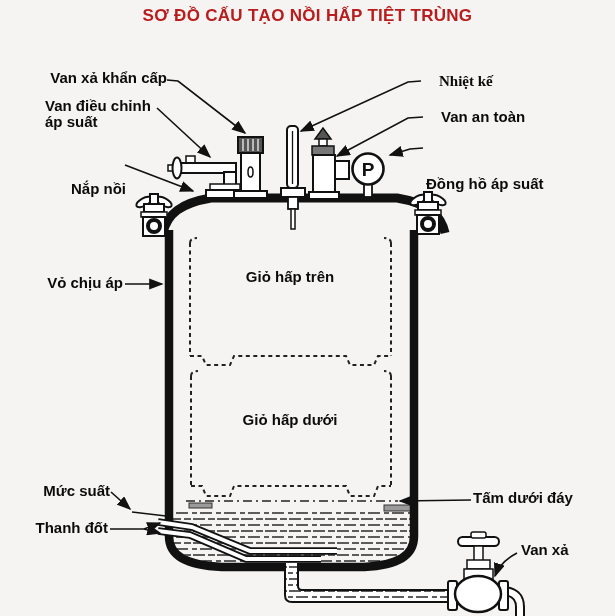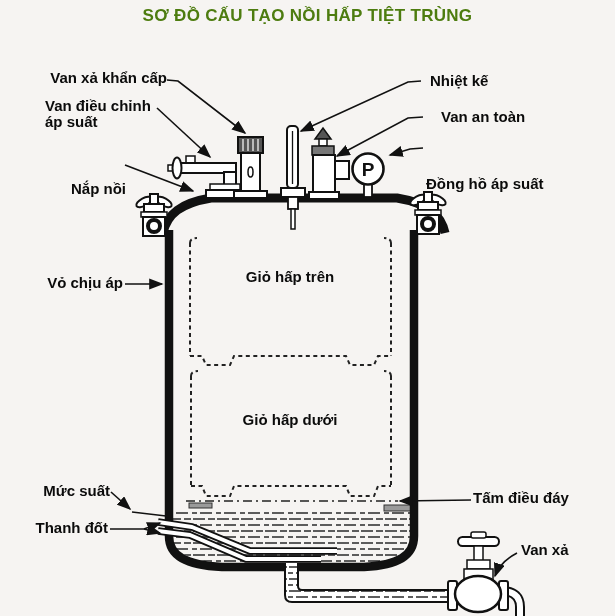--- a/index.html
+++ b/index.html
@@ -9,21 +9,21 @@
     font-family:"Liberation Sans","DejaVu Sans",sans-serif;
   }
   .stage svg{position:absolute;left:0;top:0;}
   .lbl{
     position:absolute;font-weight:bold;font-size:15px;line-height:16px;
     color:#0b0b0b;white-space:nowrap;z-index:3;
   }
   .lbl.center{text-align:center;}
   .title{
     position:absolute;top:6px;left:0;width:100%;text-align:center;
-    font-weight:bold;font-size:17px;letter-spacing:.3px;color:#4d7c0f;z-index:3;
+    font-weight:bold;font-size:17px;letter-spacing:.3px;color:#b91c1c;z-index:3;
   }
 </style>
 </head>
 <body>
 
 <div class="stage">
 
   <svg width="615" height="616" viewBox="0 0 615 616">
     <defs>
       <pattern id="waterPat" width="24" height="12" patternUnits="userSpaceOnUse">
@@ -175,23 +175,23 @@
 
   <div class="title">SƠ ĐỒ CẤU TẠO NỒI HẤP TIỆT TRÙNG</div>
 
   <div class="lbl" style="right:448px;top:70px;">Van xả khẩn cấp</div>
   <div class="lbl" style="left:45px;top:98px;">
     <div>Van điều chỉnh</div>
     <div>áp suất</div>
   </div>
   <div class="lbl" style="right:489px;top:157px;margin-top:24px;">Nắp nồi</div>
   <div class="lbl" style="right:492px;top:275px;">Vỏ chịu áp</div>
-  <div class="lbl" style="left:430px;top:73px;">Nhiệt kế</div>
+  <div class="lbl" style="left:439px;top:73px;font-family:Liberation Serif, serif;">Nhiệt kế</div>
   <div class="lbl" style="left:427px;top:109px;margin-left:14px;">Van an toàn</div>
   <div class="lbl" style="left:426px;top:140px;margin-top:36px;">Đồng hồ áp suất</div>
   <div class="lbl center" style="left:190px;top:412px;width:200px;">Giỏ hấp dưới</div>
   <div class="lbl center" style="left:190px;top:269px;width:200px;">Giỏ hấp trên</div>
   <div class="lbl" style="right:505px;top:483px;">Mức suất</div>
   <div class="lbl" style="right:507px;top:520px;">Thanh đốt</div>
-  <div class="lbl" style="left:473px;top:490px;">Tấm điều đáy</div>
+  <div class="lbl" style="left:473px;top:490px;">Tấm dưới đáy</div>
   <div class="lbl" style="left:521px;top:542px;">Van xả</div>
 
 </div>
 
 </body></html>

